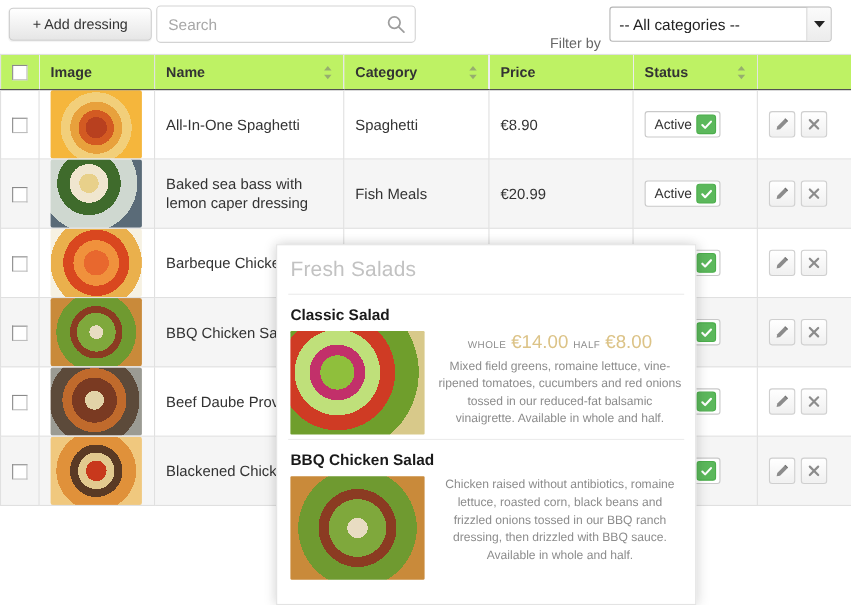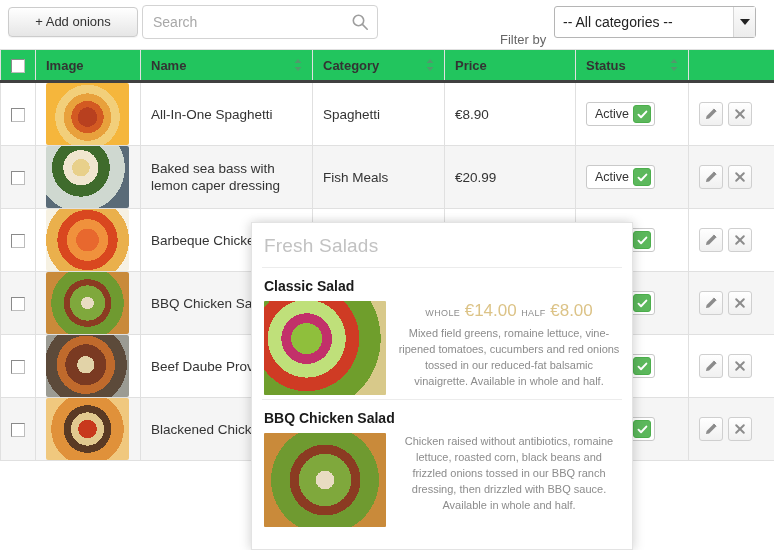--- a/index.html
+++ b/index.html
@@ -81,26 +81,26 @@
     border-collapse: collapse;
     table-layout: fixed;
   }
   .table th, .table td {
     border: 1px solid #e0e0e0;
     text-align: left;
     vertical-align: middle;
   }
   .table thead th {
     height: 32px;
-    background: #22c55e;
+    background: #bef264;
     font-size: 13px; font-weight: bold; color: #333;
     padding: 0 10px;
     position: relative;
     border-top: 1px solid #e0e0e0;
-    border-bottom: 3px solid #404040;
+    border-bottom: 1px solid #404040;
   }
   .col-check  { width: 35px; }
   .col-image  { width: 105px; }
   .col-name   { width: 172px; }
   .col-cat    { width: 132px; }
   .col-price  { width: 131px; }
   .col-status { width: 113px; }
   .col-act    { width: 86px; }
 
   .th-check { padding: 0; text-align: center; }
@@ -196,21 +196,21 @@
     font-size: 11px; color: #8c8c8c; line-height: 16px;
   }
 </style>
 </head>
 <body>
 
 <div id="app">
 
   <div class="toolbar">
 
-    <div class="btn-add">+ Add onions</div>
+    <div class="btn-add">+ Add dressing</div>
 
     <div class="search-wrap">
       <input class="search-input" type="text" placeholder="Search" style="">
       <span class="search-icon">
         <svg viewBox="0 0 18 18">
           <circle cx="7.5" cy="7.5" r="5.2" fill="none" stroke="#9e9e9e" stroke-width="1.6"></circle>
           <line x1="11.4" y1="11.4" x2="16.2" y2="16.2" stroke="#9e9e9e" stroke-width="1.6" stroke-linecap="round"></line>
         </svg>
       </span>
     </div>

